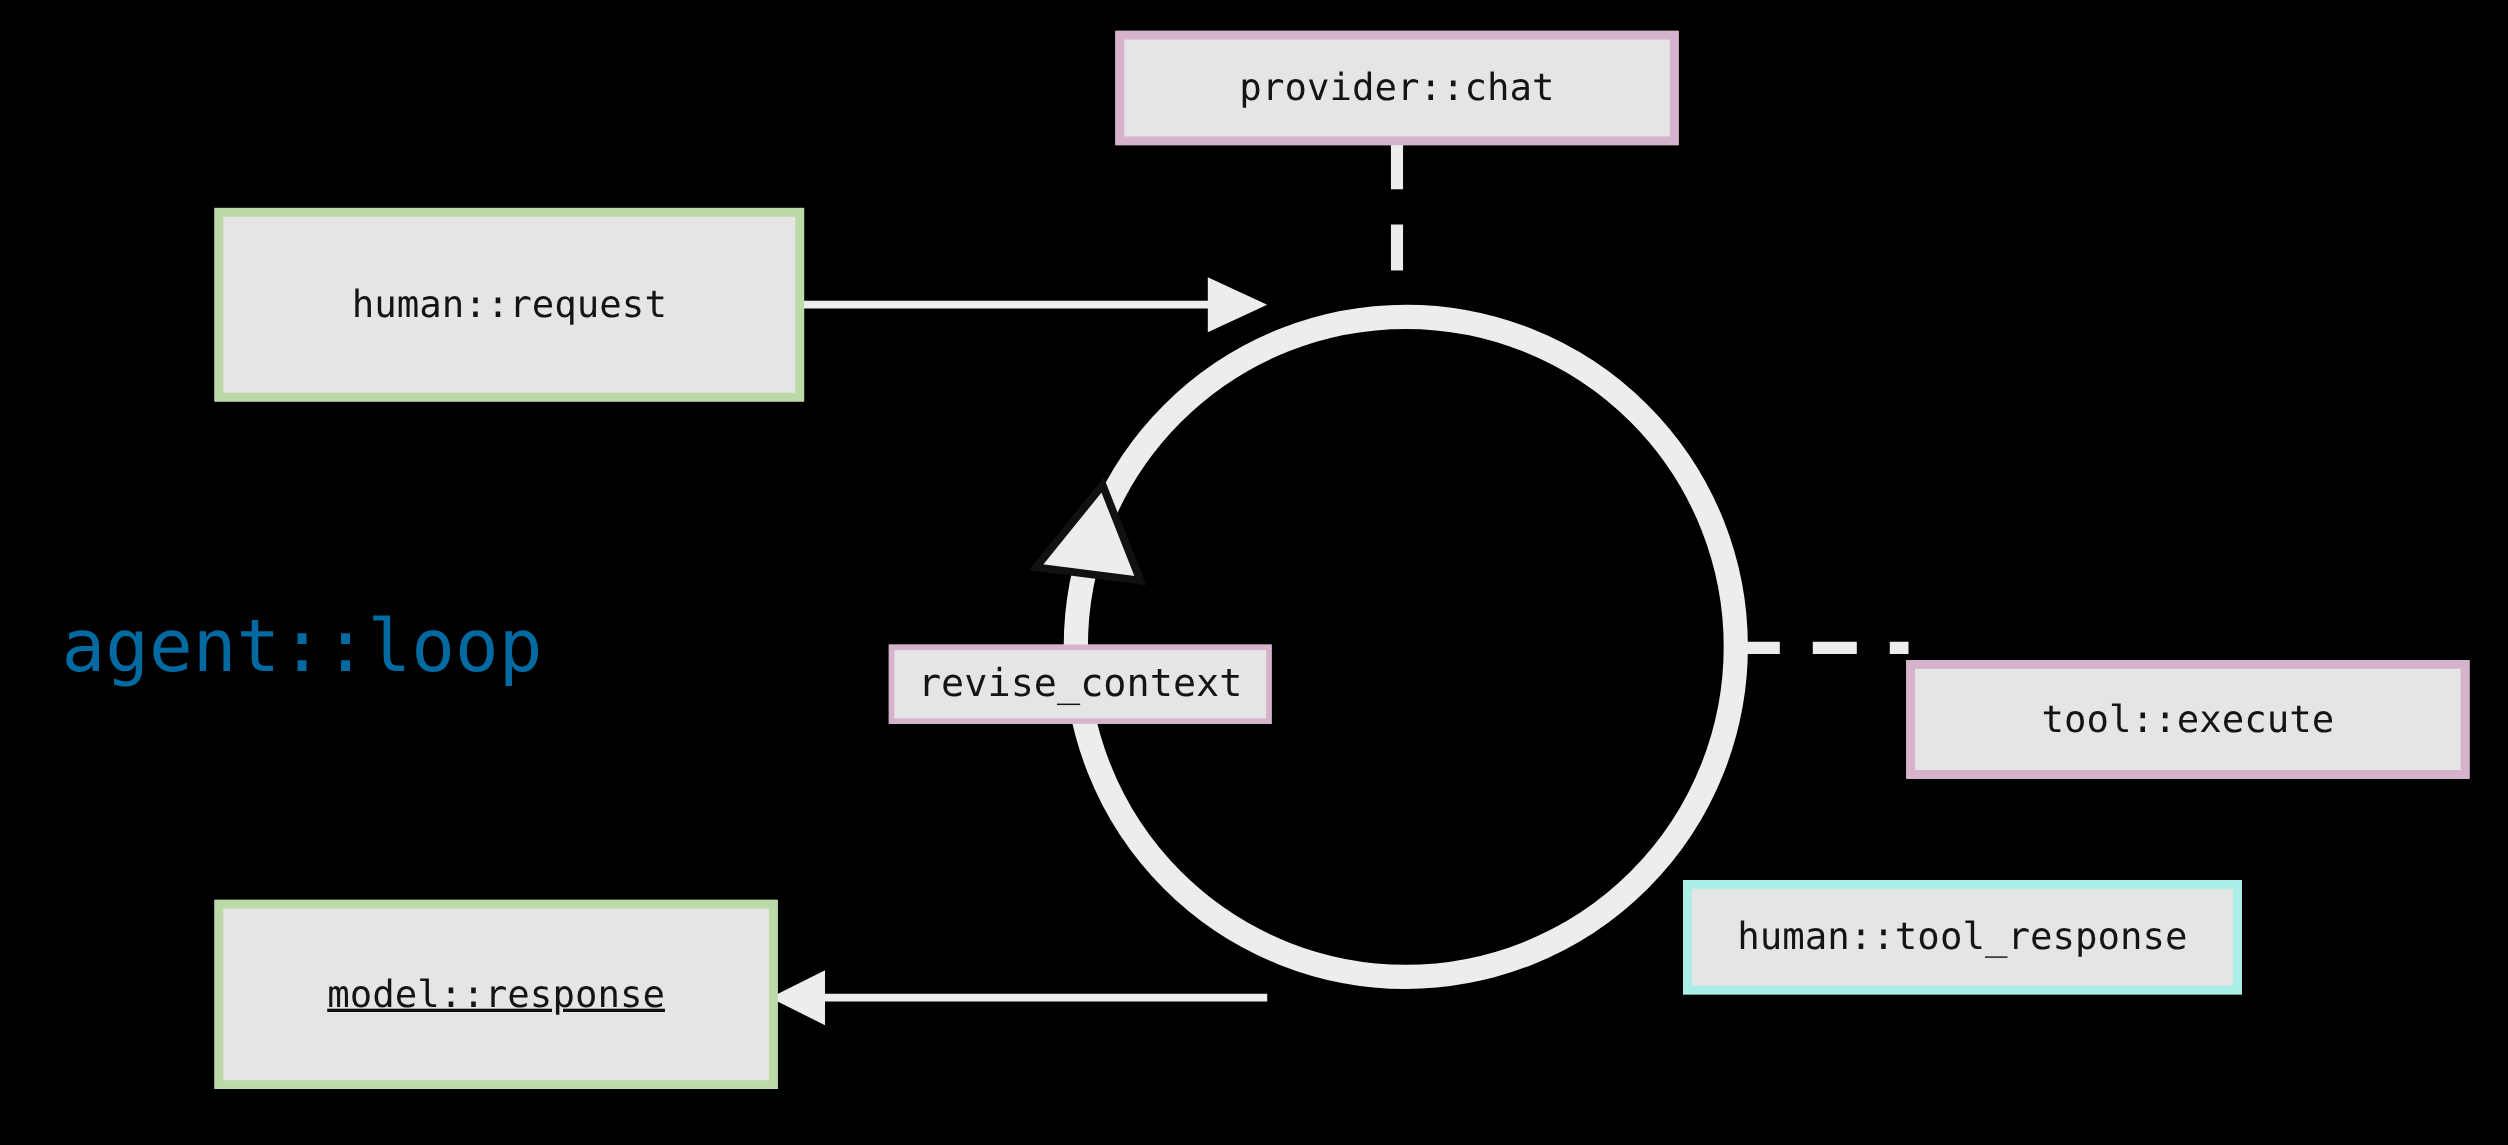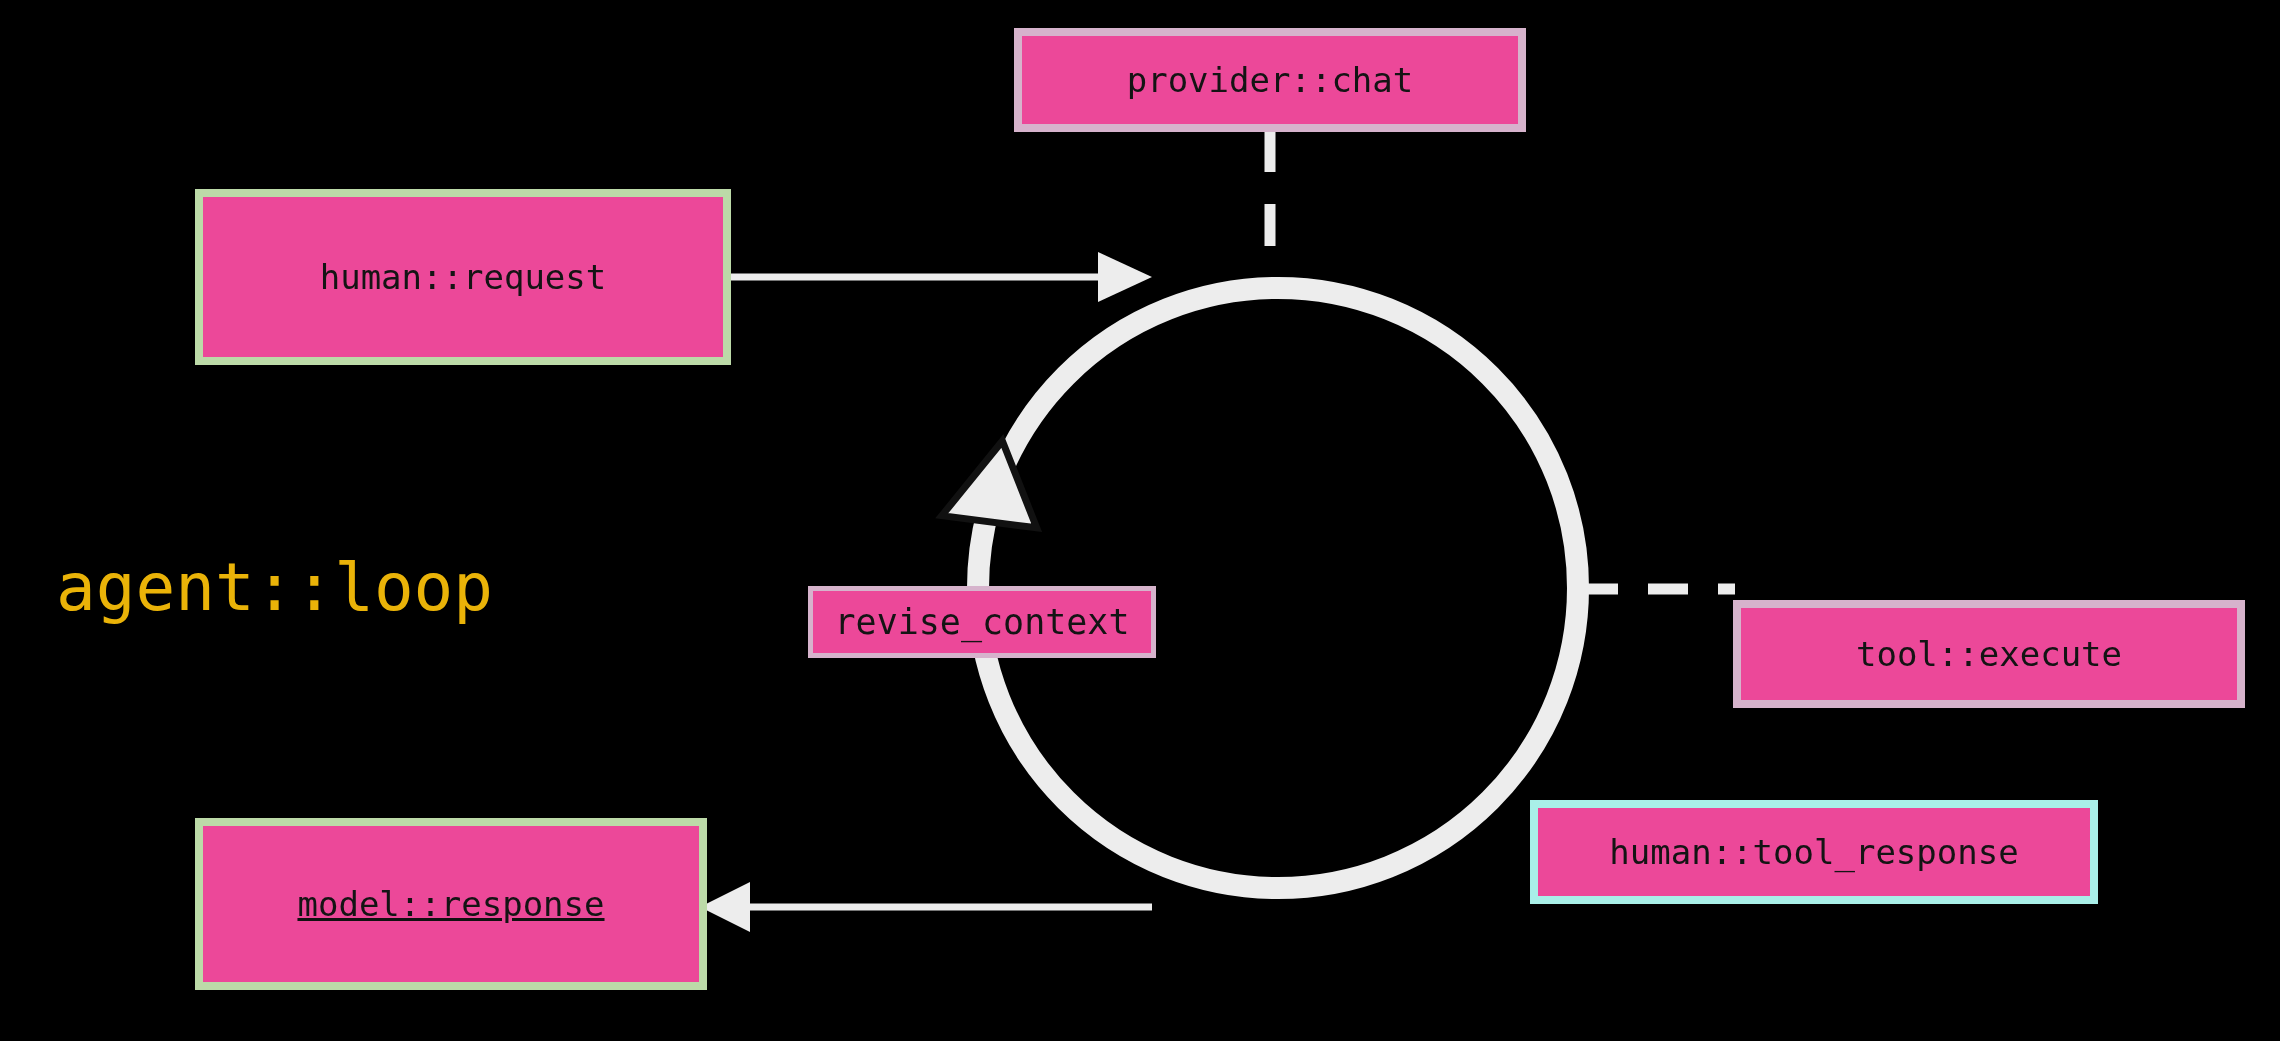--- a/index.html
+++ b/index.html
@@ -11,21 +11,21 @@
     position: relative;
     width: 2280px;
     height: 1041px;
     background: #000000;
     overflow: hidden;
     font-family: "DejaVu Sans Mono", "Liberation Mono", monospace;
   }
   .node {
     position: absolute;
     box-sizing: border-box;
-    background: #ec4899;
+    background: #e5e5e5;
     display: flex;
     align-items: center;
     justify-content: center;
     color: #111111;
     letter-spacing: 0px;
     white-space: nowrap;
   }
   .node .label {
     font-family: "DejaVu Sans Mono", "Liberation Mono", monospace;
     font-size: 34px;
@@ -34,21 +34,21 @@
   }
   .node.small .label { font-size: 35px; }
 
   .b-green  { border: 8px solid #bcdaa8; }
   .b-cyan   { border: 8px solid #a9efe8; }
   .b-pink   { border: 8px solid #d6b3cc; }
   .b-pink-thin { border: 5px solid #d6b3cc; }
 
   .loop-title {
     position: absolute;
-    color: #eab308;
+    color: #0369a1;
     font-family: "DejaVu Sans Mono", "Liberation Mono", monospace;
     font-size: 66px;
     line-height: 1;
     white-space: nowrap;
   }
   svg.overlay {
     position: absolute;
     left: 0;
     top: 0;
     width: 2280px;
@@ -101,17 +101,17 @@
   </div>
 
   <div class="node small b-pink-thin" style="left:808px; top:586px; width:348px; height:72px; z-index:4;">
     <span class="label">revise_context</span>
   </div>
 
   <div class="node b-green" style="left:195px; top:818px; width:512px; height:172px;text-decoration:underline;">
     <span class="label">model::response</span>
   </div>
 
-  <div class="node b-cyan" style="left:1530px; top:800px; width:568px; height:104px;">
+  <div class="node b-cyan" style="left:1530px; top:800px; width:508px; height:104px;">
     <span class="label">human::tool_response</span>
   </div>
 
 </div>
 
 </body></html>

